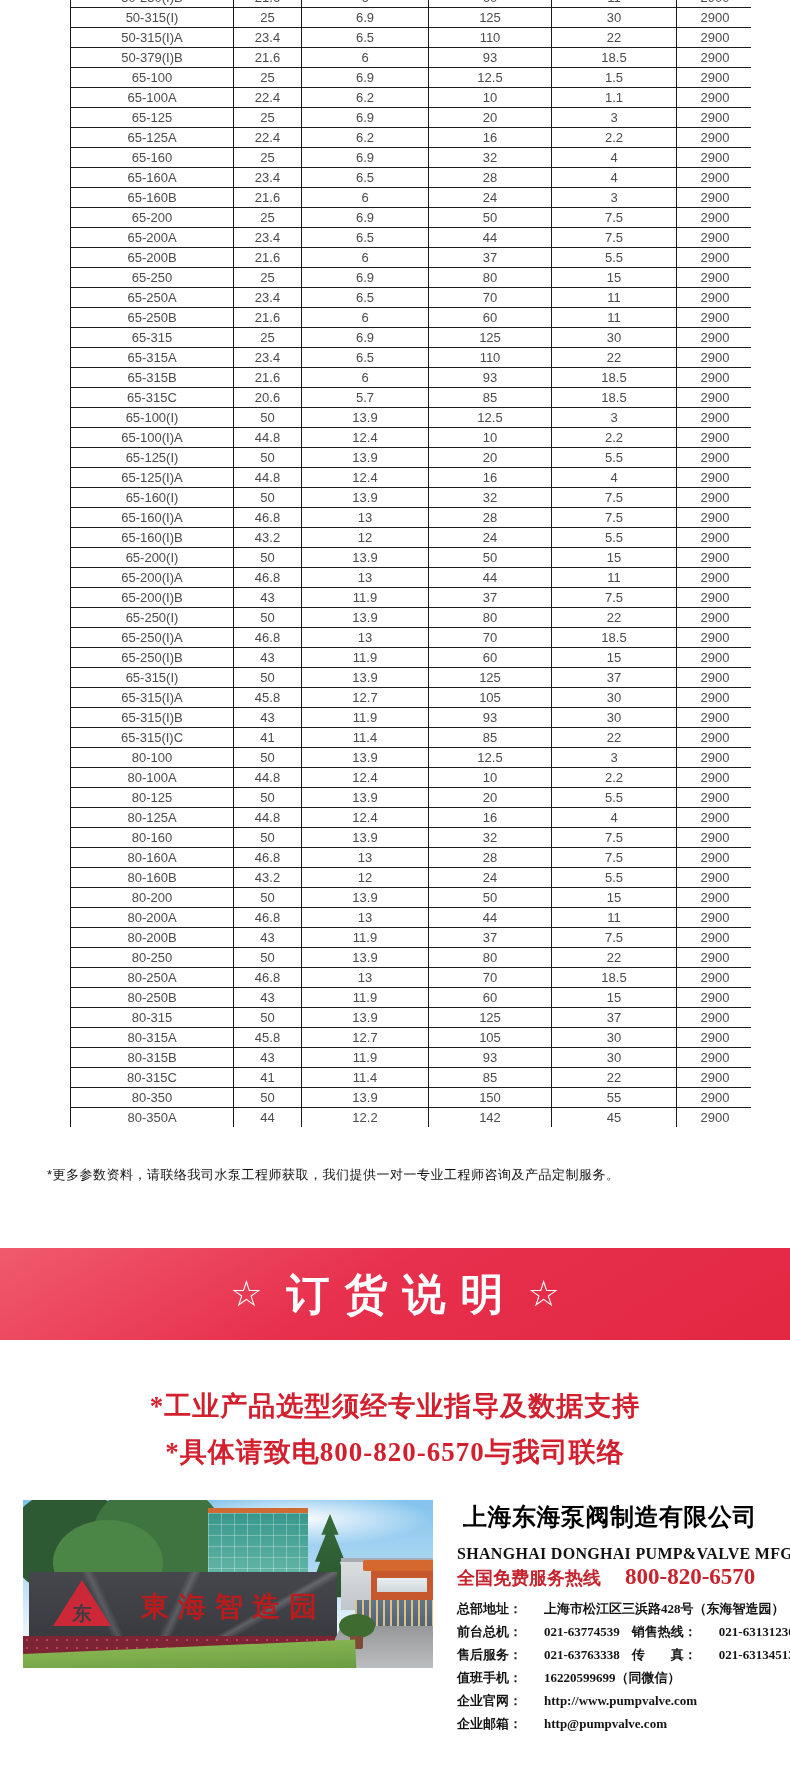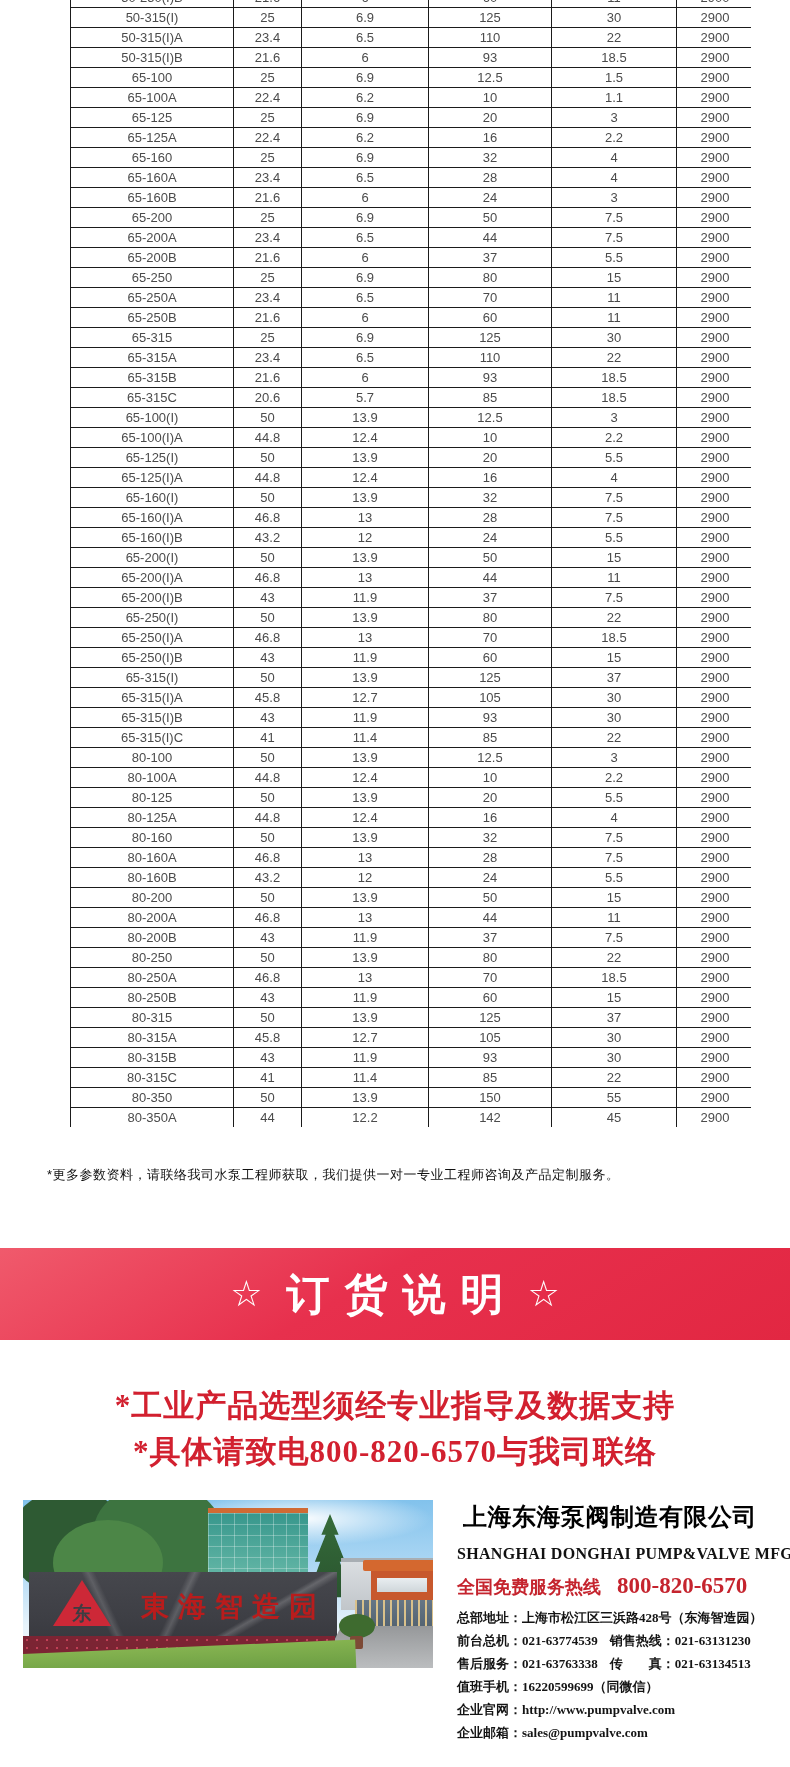--- a/index.html
+++ b/index.html
@@ -26,21 +26,21 @@
   .banner{
     position:absolute;left:0;top:1248px;width:790px;height:92px;
     background:linear-gradient(150deg,#f05a6c 0%,#e7304d 45%,#e22742 100%);
     display:flex;align-items:center;justify-content:center;gap:24px;color:#fff;
   }
   .banner .star{font-size:36px;line-height:1;font-weight:400;}
   .banner .title{font-size:43px;font-weight:800;letter-spacing:15px;margin-right:-15px;line-height:1;text-align:right;}
   
   .warnings{position:absolute;left:0;top:1383px;width:790px;text-align:center;
     font-family:"Liberation Serif","DejaVu Serif",serif;font-weight:700;color:#d2202f;}
-  .warnings .wline{font-size:31px;line-height:46px;letter-spacing:1px;}
+  .warnings .wline{font-size:27px;line-height:46px;letter-spacing:1px;}
   
   .photo{position:absolute;left:23px;top:1500px;width:410px;height:168px;overflow:hidden;background:#9cc;}
   .photo div{position:absolute;}
   .p-sky{left:0;top:0;width:410px;height:168px;background:linear-gradient(180deg,#82c2ec 0%,#aed8f4 40%,#e7f3fb 75%,#f2f8fc 100%);}
   .p-cloud{left:150px;top:0;width:260px;height:46px;background:radial-gradient(ellipse at 50% 40%,rgba(255,255,255,.95),rgba(255,255,255,0) 70%);}
   .p-tree1{left:-14px;top:-10px;width:120px;height:105px;border-radius:48%;background:#2e5a33;}
   .p-tree2{left:70px;top:-16px;width:130px;height:110px;border-radius:46%;background:#3d7440;}
   .p-tree3{left:30px;top:20px;width:110px;height:85px;border-radius:50%;background:#4c8647;}
   .p-bldg{left:185px;top:8px;width:100px;height:76px;
     background:repeating-linear-gradient(90deg,rgba(255,255,255,.30) 0 1px,rgba(255,255,255,0) 1px 13px),
@@ -71,27 +71,27 @@
   .p-pot{left:327px;top:136px;width:13px;height:13px;background:#7d4a36;border-radius:2px;}
   .p-hedge{left:0;top:136px;width:312px;height:20px;background:
     radial-gradient(circle 2px at 4px 4px,#c04055 55%,rgba(0,0,0,0) 60%),#7c2433;
     background-size:10px 8px;}
   .p-lawn{left:-12px;top:147px;width:345px;height:34px;background:linear-gradient(180deg,#85b350,#659840);transform:rotate(-2.5deg);}
   
   .info{position:absolute;left:457px;top:1501px;width:300px;}
   .name-cn{font-size:24px;font-weight:800;color:#000;white-space:nowrap;letter-spacing:0.5px;text-align:right;}
   .name-en{margin-top:12px;font-family:"Liberation Serif","DejaVu Serif",serif;font-weight:700;
     font-size:16px;color:#111;letter-spacing:.3px;white-space:nowrap;}
-  .hotline{margin-top:10px;color:#c5242e;font-weight:800;white-space:nowrap;display:flex;align-items:baseline;gap:16px;}
+  .hotline{margin-top:1px;color:#c5242e;font-weight:800;white-space:nowrap;display:flex;align-items:baseline;gap:24px;}
   .hotline .hl-label{font-size:18px;}
   .hotline .hl-number{font-size:23px;font-family:"Liberation Serif","DejaVu Serif",serif;}
   .contacts{margin-top:7px;font-family:"Liberation Serif","DejaVu Serif",serif;font-weight:700;
     font-size:13px;color:#141414;}
   .contact-line{display:flex;white-space:nowrap;line-height:23px;}
-  .contact-line .pair{display:flex;}
+  .contact-line .pair{display:flex;gap:22px;}
   .contact-line .pair + .pair{margin-left:12px;}
 </style>
 </head>
 <body>
 
 <div class="table-clip">
   <table class="spec">
     <tbody>
         <tr>
           <td>50-250(I)B</td>
@@ -111,21 +111,21 @@
         </tr>
         <tr>
           <td>50-315(I)A</td>
           <td>23.4</td>
           <td>6.5</td>
           <td>110</td>
           <td>22</td>
           <td>2900</td>
         </tr>
         <tr>
-          <td>50-315(I)B</td>
+          <td>50-379(I)B</td>
           <td>21.6</td>
           <td>6</td>
           <td>93</td>
           <td>18.5</td>
           <td>2900</td>
         </tr>
         <tr>
           <td>65-100</td>
           <td>25</td>
           <td>6.9</td>
@@ -631,17 +631,17 @@
       </div>
       <div class="contact-line">
         <span class="pair">
           <span>企业官网：</span>
           <span>http://www.pumpvalve.com</span>
         </span>
       </div>
       <div class="contact-line">
         <span class="pair">
           <span>企业邮箱：</span>
-          <span>sales@pumpvalve.com</span>
+          <span>http@pumpvalve.com</span>
         </span>
       </div>
     </div>
 </div>
 
 </body></html>

